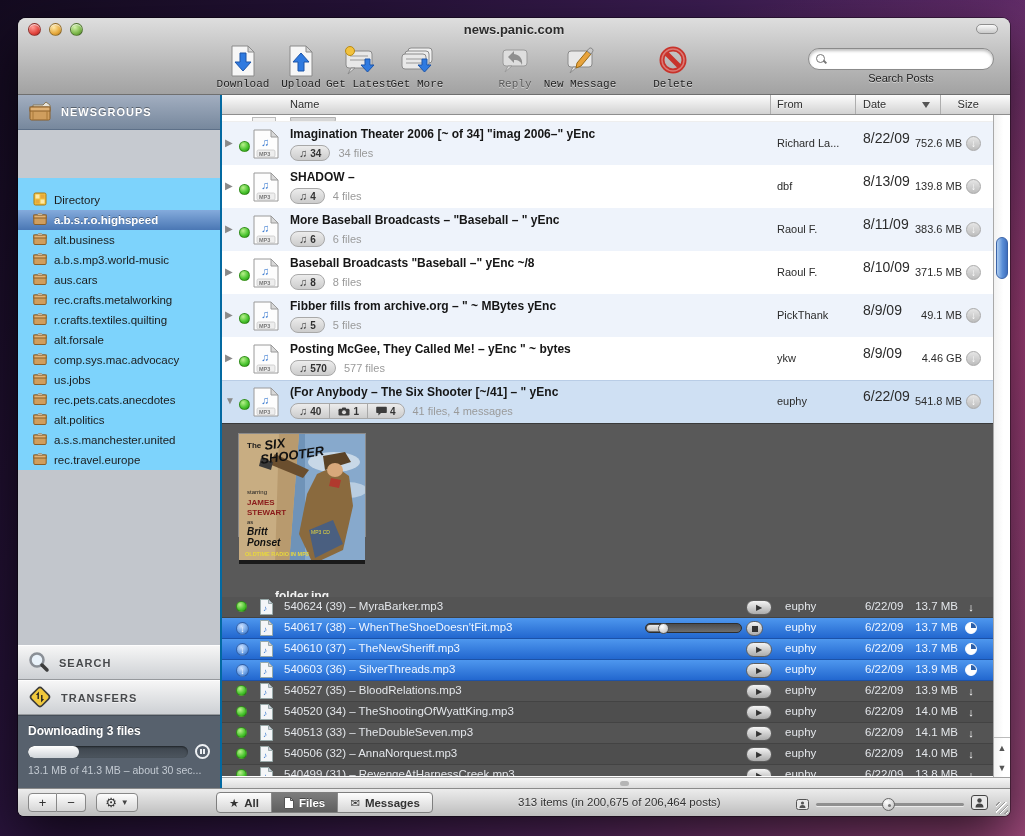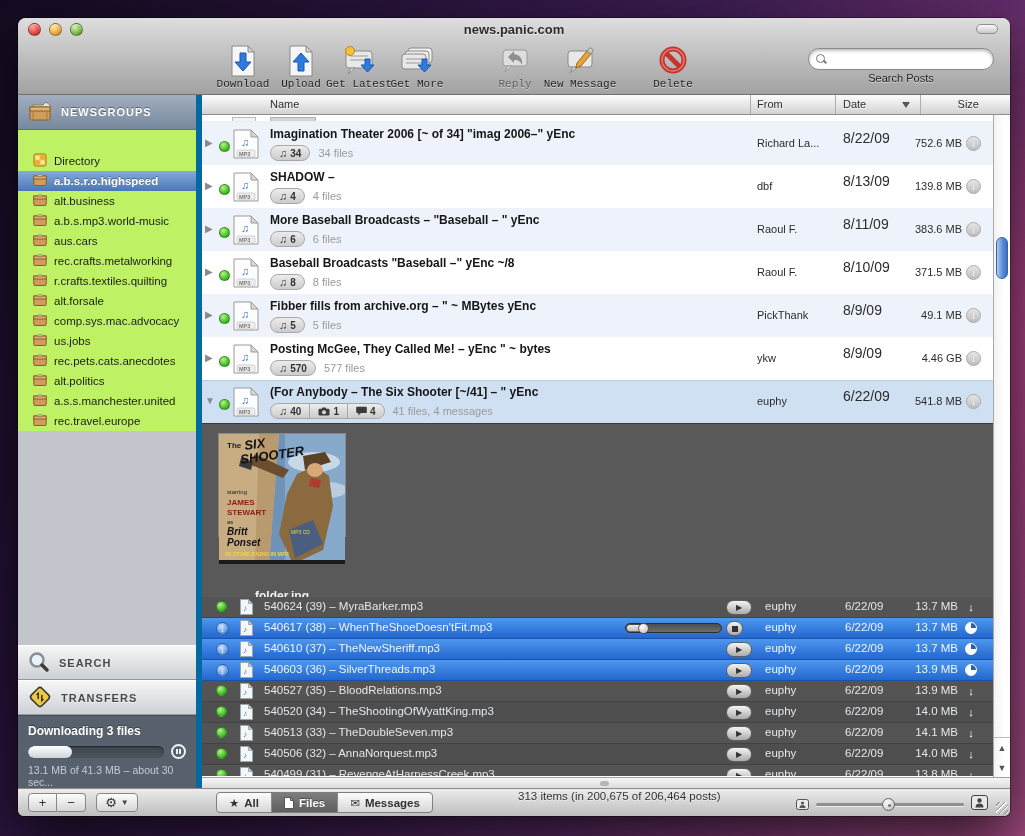--- a/index.html
+++ b/index.html
@@ -54,28 +54,28 @@
   .mag{ width:11px; height:11px; position:relative; flex:none; }
   .mag::before{ content:""; position:absolute; left:0; top:0; width:7px; height:7px; border:1.6px solid #777; border-radius:50%; }
   .mag::after{ content:""; position:absolute; left:7px; top:7px; width:4px; height:1.8px; background:#777; transform:rotate(45deg); }
   .searchinput{ border:none; outline:none; background:transparent; flex:1; font-size:11px; height:18px; }
   .searchlabel{ font-size:11px; color:#1f1f1f; margin-top:2px; text-shadow:0 1px 0 rgba(255,255,255,.5); }
 
   
   .content{ flex:1; display:flex; min-height:0; }
 
   
-  .sidebar{ width:184px; flex:none; display:flex; flex-direction:column; background:#c6cad0; border-right:6px solid #0369a1; }
+  .sidebar{ width:204px; flex:none; display:flex; flex-direction:column; background:#c6cad0; border-right:2px solid #0369a1; }
   .sideband{ height:35px; flex:none; display:flex; align-items:center; padding-left:10px; gap:9px;
     font-size:11px; font-weight:bold; letter-spacing:1px; }
   .band-news{ background:linear-gradient(#a2aec0,#77889d); color:#fff; text-shadow:0 -1px 0 rgba(0,0,0,.4);
     border-bottom:1px solid #5d7088; }
   .band-gray{ background:linear-gradient(#f6f6f6,#cdd0d4); color:#47494c; text-shadow:0 1px 0 rgba(255,255,255,.6);
     border-top:1px solid #fdfdfd; border-bottom:1px solid #96999d; }
-  .grouplist{ background:#bef264; padding-top:21px; flex:none; }
+  .grouplist{ background:#7dd3fc; padding-top:12px; flex:none;margin-top:48px; }
   .grow{ height:20px; display:flex; align-items:center; gap:7px; padding-left:15px; font-size:11.5px; color:#1c1c1c; }
   .grow.sel{ background:linear-gradient(#84abdc,#4a77b4); color:#fff; font-weight:bold; text-shadow:0 -1px 0 rgba(0,0,0,.35); }
   .sidespacer{ flex:1; background:#c2c6cc; }
   .transfers{ height:73px; flex:none; background:#57616d; border-top:1px solid #454e58; padding:8px 10px 0 10px; }
   .tstatus{ font-size:12px; font-weight:bold; color:#fff; text-shadow:0 -1px 0 rgba(0,0,0,.4); }
   .trow{ display:flex; align-items:center; gap:7px; margin-top:6px; }
   .tprog{ flex:1; height:12px; border-radius:6px; background:linear-gradient(#3c444d,#4d565f); box-shadow:inset 0 1px 2px rgba(0,0,0,.5); position:relative; overflow:hidden; }
   .tfill{ position:absolute; left:0; top:0; bottom:0; border-radius:6px; background:linear-gradient(#ffffff,#cfd4d9); }
   .pausebtn{ width:15px; height:15px; border:2px solid #eef1f4; border-radius:50%; position:relative; flex:none; }
   .pausebtn::before,.pausebtn::after{ content:""; position:absolute; top:3px; bottom:3px; width:2px; background:#eef1f4; }
@@ -177,21 +177,21 @@
   .plus{ width:29px; margin-left:10px; border-radius:4px 0 0 4px; }
   .minus{ width:29px; border-left:none; border-radius:0 4px 4px 0; }
   .gear{ width:42px; margin-left:10px; border-radius:4px; gap:4px; font-size:13px; }
   .gear .car{ font-size:8px; color:#444; }
   .seg{ display:flex; margin-left:78px; height:21px; border:1px solid #7e7e7e; border-radius:4px; overflow:hidden;
     background:linear-gradient(#fdfdfd,#d6d6d6); }
   .segbtn{ display:flex; align-items:center; gap:5px; padding:0 12px; font-size:11.5px; font-weight:bold; color:#333;
     border-right:1px solid #8b8b8b; }
   .segbtn:last-child{ border-right:none; }
   .segbtn.sel{ background:linear-gradient(#7d7d7d,#5f5f5f); color:#fff; text-shadow:0 -1px 0 rgba(0,0,0,.4); }
-  .itemstext{ position:absolute; left:500px; top:1px; font-size:11.5px; color:#333; text-shadow:0 1px 0 rgba(255,255,255,.5); }
+  .itemstext{ position:absolute; left:500px; top:7px; font-size:11.5px; color:#333; text-shadow:0 1px 0 rgba(255,255,255,.5); }
   .zoomctl{ position:absolute; right:22px; top:6px; display:flex; align-items:center; gap:7px; }
   .ztrack{ width:148px; height:3px; background:#8f8f8f; border-radius:2px; box-shadow:0 1px 0 rgba(255,255,255,.6); position:relative; }
   .zthumb{ position:absolute; left:66px; top:-5px; width:13px; height:13px; border-radius:50%;
     background:radial-gradient(circle at 35% 30%, #fff,#d0d0d0 70%,#9a9a9a); border:1px solid #666; }
   .zthumb::after{ content:""; position:absolute; left:4.5px; top:4.5px; width:3px; height:3px; border-radius:50%; background:#777; }
   .grip{ position:absolute; right:2px; bottom:2px; width:12px; height:12px;
     background:repeating-linear-gradient(135deg, transparent 0 2px, #9a9a9a 2px 3px, #fdfdfd 3px 4px); }
 </style>
 </head>
 <body>

